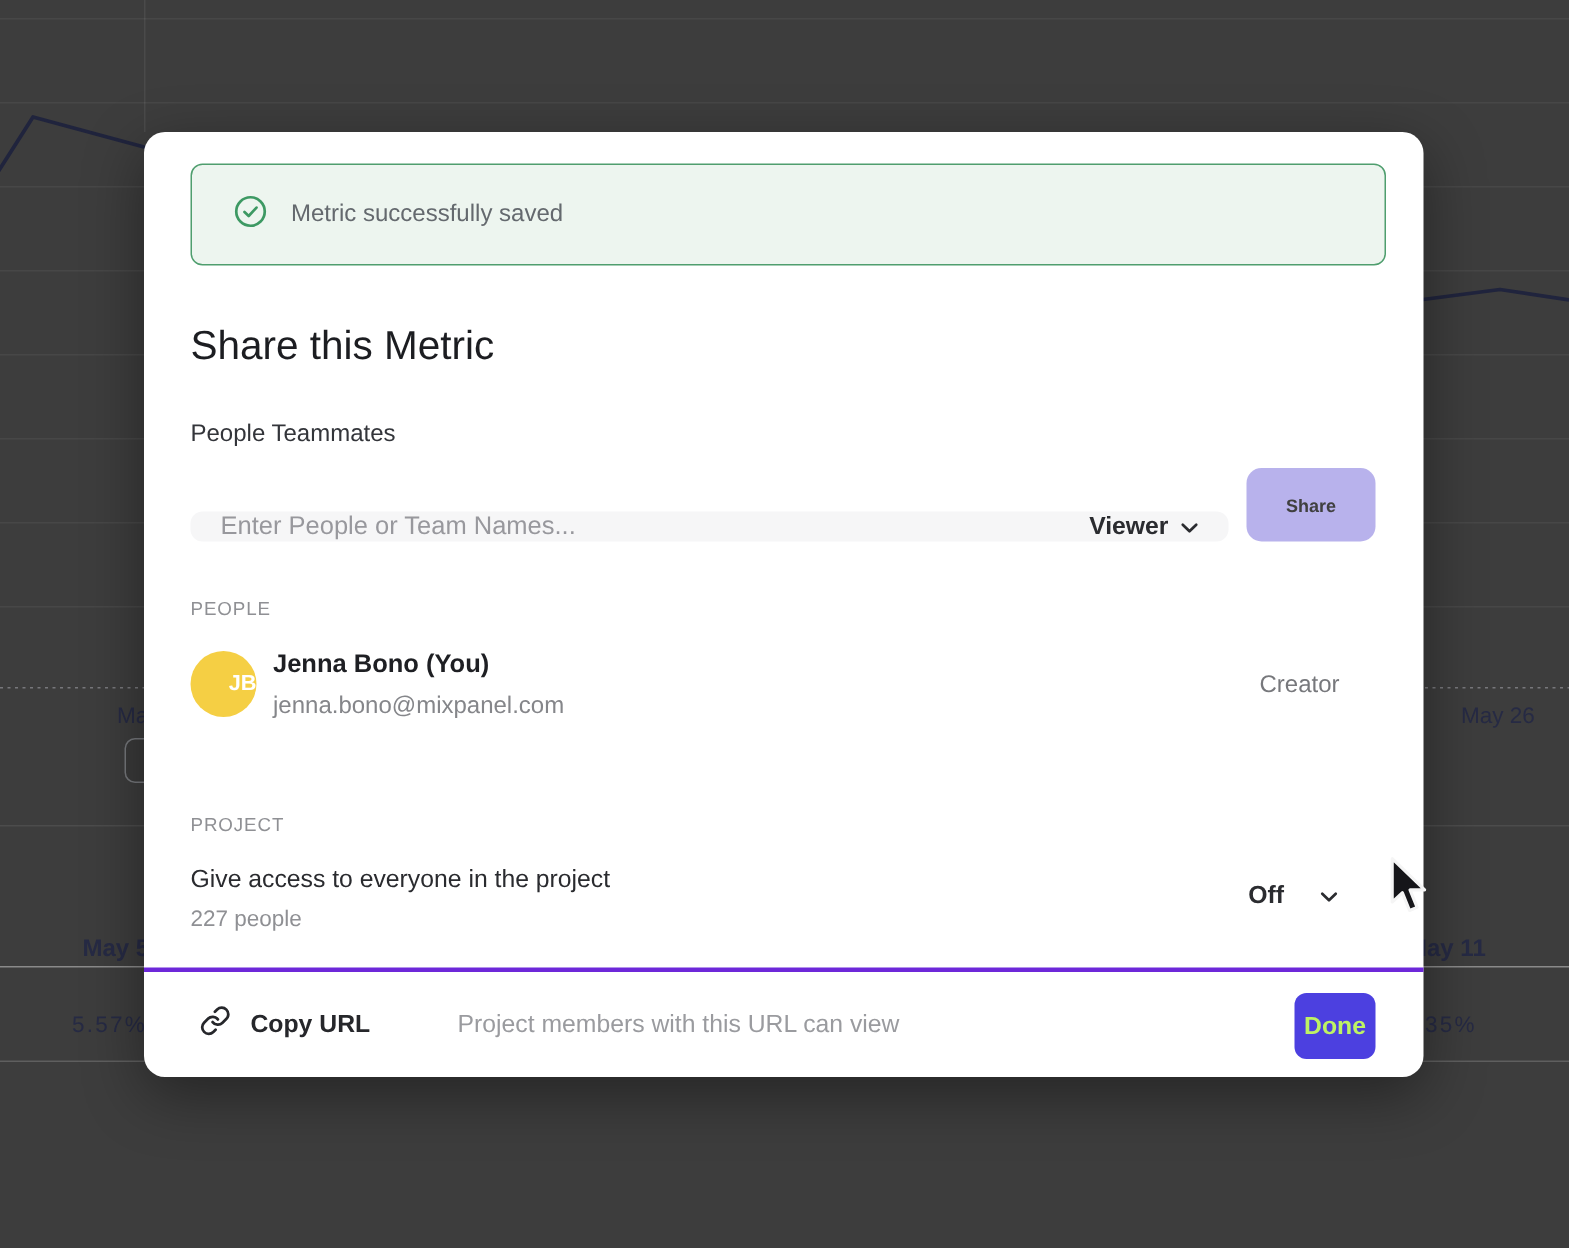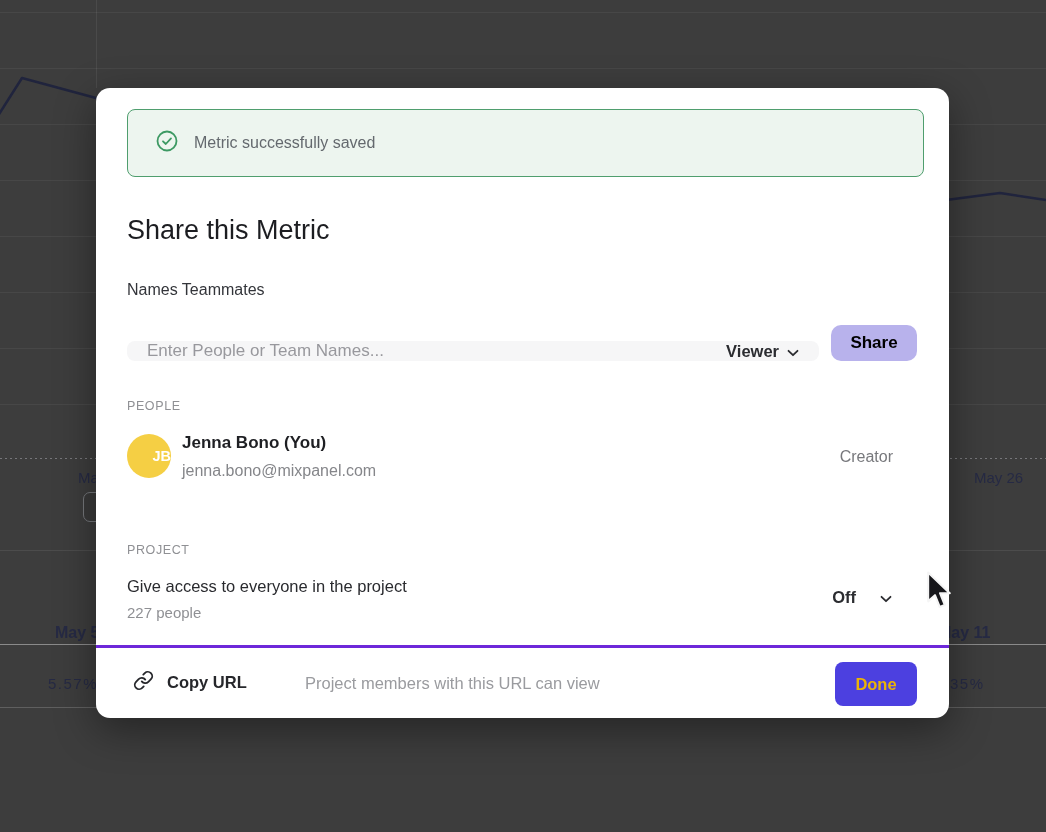--- a/index.html
+++ b/index.html
@@ -27,22 +27,22 @@
 
   .invite-label { position:absolute; left:31px; top:193px; font-size:16px; font-weight:500; color:#33353a; }
 
   .invite-row { position:absolute; left:31px; top:223px; width:790px; height:50px; display:flex; gap:12px;align-items:flex-end; }
   .invite-box { flex:1; background:#f6f6f7; border-radius:8px; display:flex; align-items:center; padding:0 20px; }
   .invite-box input { flex:1; border:none; outline:none; background:transparent; font-size:17px;
                       color:#2b2c30; font-family:inherit; }
   .invite-box input::placeholder { color:#98989d; }
   .role-select { display:flex; align-items:center; gap:8px; font-size:16.5px; font-weight:600;
                  color:#2b2c30; cursor:pointer; padding-left:12px; }
-  .share-btn { width:86px; height:36px; background:#b8b2ec; border:none; border-radius:10px;
-               color:#000000; font-size:17px; font-weight:700; font-family:inherit; cursor:pointer; }
+  .share-btn { width:86px; height:49px; background:#b8b2ec; border:none; border-radius:10px;
+               color:#404040; font-size:12px; font-weight:700; font-family:inherit; cursor:pointer; }
 
   .section-label { position:absolute; left:31px; font-size:12.5px; font-weight:500;
                    letter-spacing:.6px; color:#8f9094; }
 
   .avatar { position:absolute; left:31px; top:346px; width:44px; height:44px; border-radius:50%;
             background:#f5cf44; color:#ffffff; font-size:14.5px; font-weight:600;
             display:flex; align-items:center; justify-content:flex-end; }
   .person-name  { position:absolute; left:86px; top:345px; font-size:17px; font-weight:700; color:#1e1f23; }
   .person-email { position:absolute; left:86px; top:374px; font-size:16px; color:#85868a; }
   .person-role  { position:absolute; right:56px; top:360px; font-size:16px; color:#77787c; }
@@ -50,22 +50,22 @@
   .project-title    { position:absolute; left:31px; top:489px; font-size:16.5px; color:#2a2b2f; }
   .project-subtitle { position:absolute; left:31px; top:516px; font-size:15px; color:#8f9094; }
   .project-toggle   { position:absolute; right:57px; top:500px; display:flex; align-items:center; gap:24px;
                       font-size:16.5px; font-weight:600; color:#2b2c30; cursor:pointer; }
 
   .modal-footer { position:absolute; left:0; top:557px; width:100%; height:73px;
                   border-top:3px solid #6d28d9; }
   .copyurl { position:absolute; left:37px; top:22px; display:flex; align-items:center; gap:13px; cursor:pointer; }
   .copyurl-label { font-size:16.5px; font-weight:600; color:#26272b; }
   .footer-note { position:absolute; left:181px; top:26px; font-size:16.5px; color:#9a9b9f;margin-left:28px; }
-  .done-btn { position:absolute; right:32px; top:14px; width:82px; height:44px; background:#4c40e0;
-              border:none; border-radius:8px; color:#eab308; font-size:16.5px; font-weight:600;
+  .done-btn { position:absolute; right:32px; top:14px; width:54px; height:44px; background:#4c40e0;
+              border:none; border-radius:8px; color:#bef264; font-size:16.5px; font-weight:600;
               font-family:inherit; cursor:pointer; }
 
   .cursor { position:absolute; left:926px; top:571px; }
 </style>
 </head>
 <body>
 
 <div class="bg-layer">
   <svg width="1046" height="832" viewBox="0 0 1046 832">
 
@@ -110,21 +110,21 @@
       <svg width="22" height="22" viewBox="0 0 22 22" fill="none">
         <circle cx="11" cy="11" r="9.5" stroke="#3d9963" stroke-width="1.8"></circle>
         <path d="M7 11.3 L9.8 14 L15 8.4" stroke="#3d9963" stroke-width="1.8" fill="none" stroke-linecap="round" stroke-linejoin="round"></path>
       </svg>
     </span>
     <span class="toast-text">Metric successfully saved</span>
   </div>
 
   <h1 class="modal-title">Share this Metric</h1>
 
-  <div class="invite-label">Names Teammates</div>
+  <div class="invite-label">People Teammates</div>
 
   <div class="invite-row">
     <div class="invite-box">
       <input type="text" placeholder="Enter People or Team Names..." style="">
       <div class="role-select">
         <span>Viewer</span>
         <span>
           <svg width="12" height="8" viewBox="0 0 12 8" fill="none">
             <path d="M1.5 1.8 L6 6.2 L10.5 1.8" stroke="#2b2c30" stroke-width="1.8" stroke-linecap="round" stroke-linejoin="round"></path>
           </svg>

